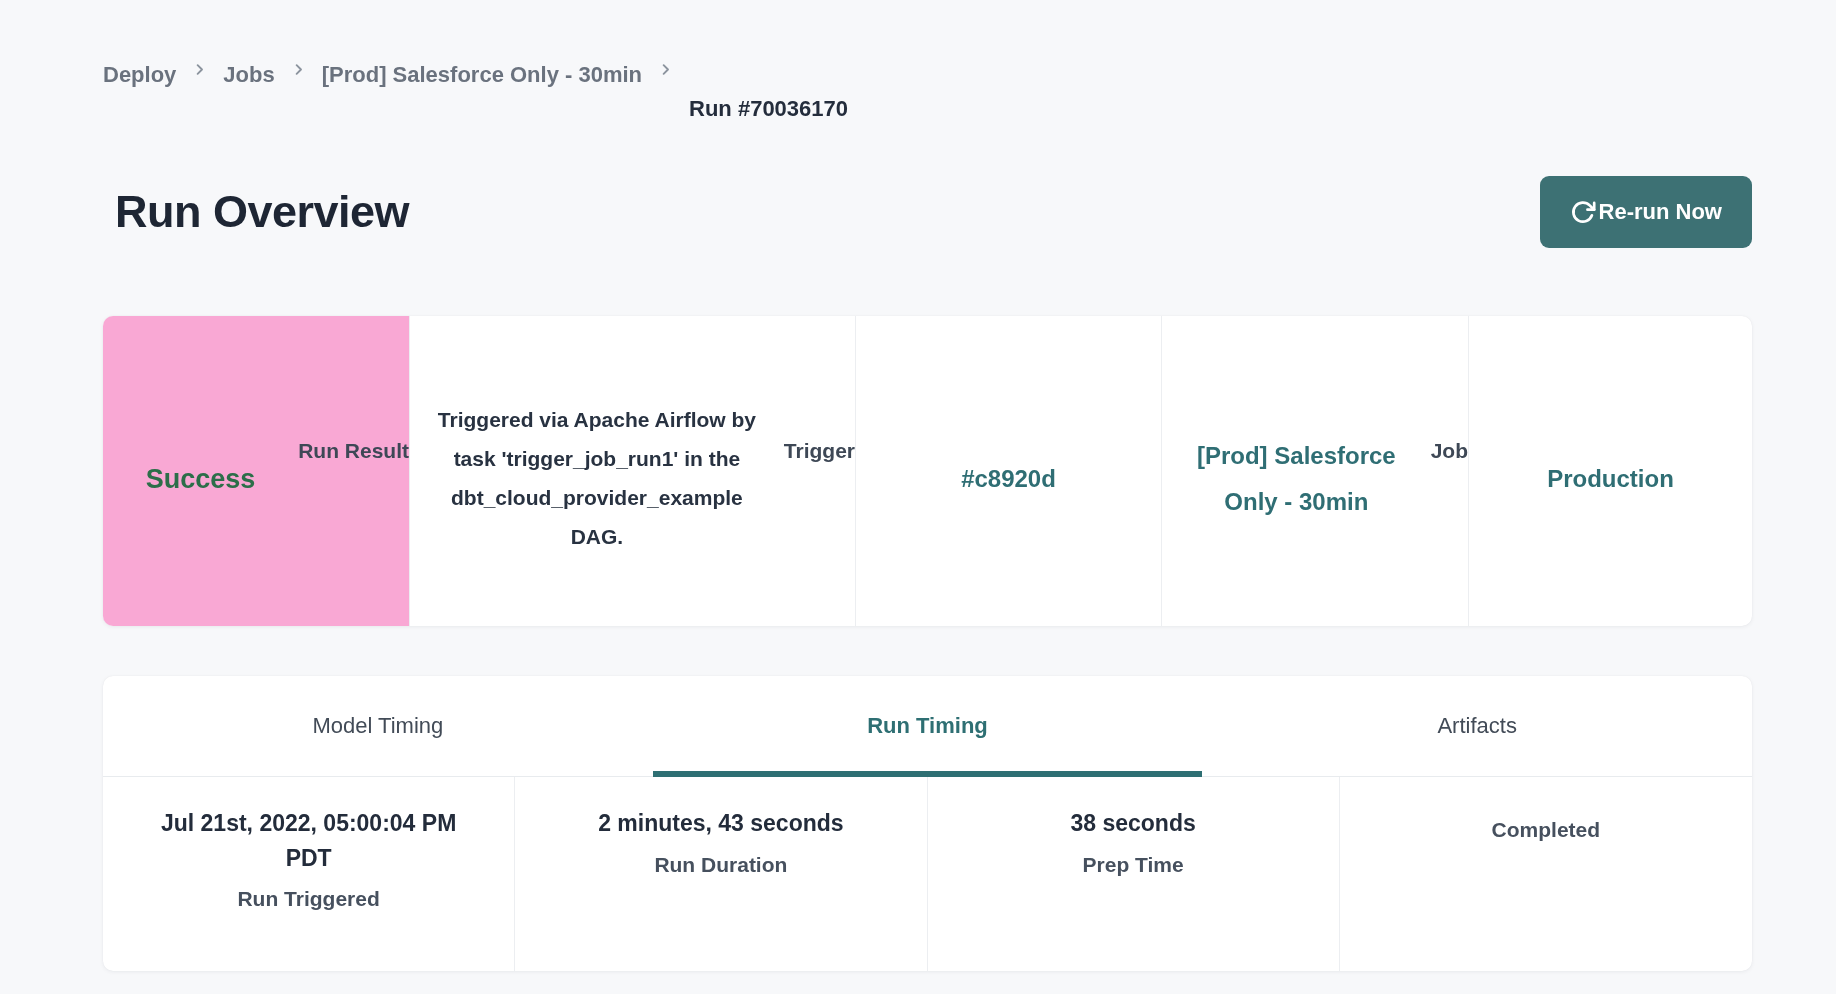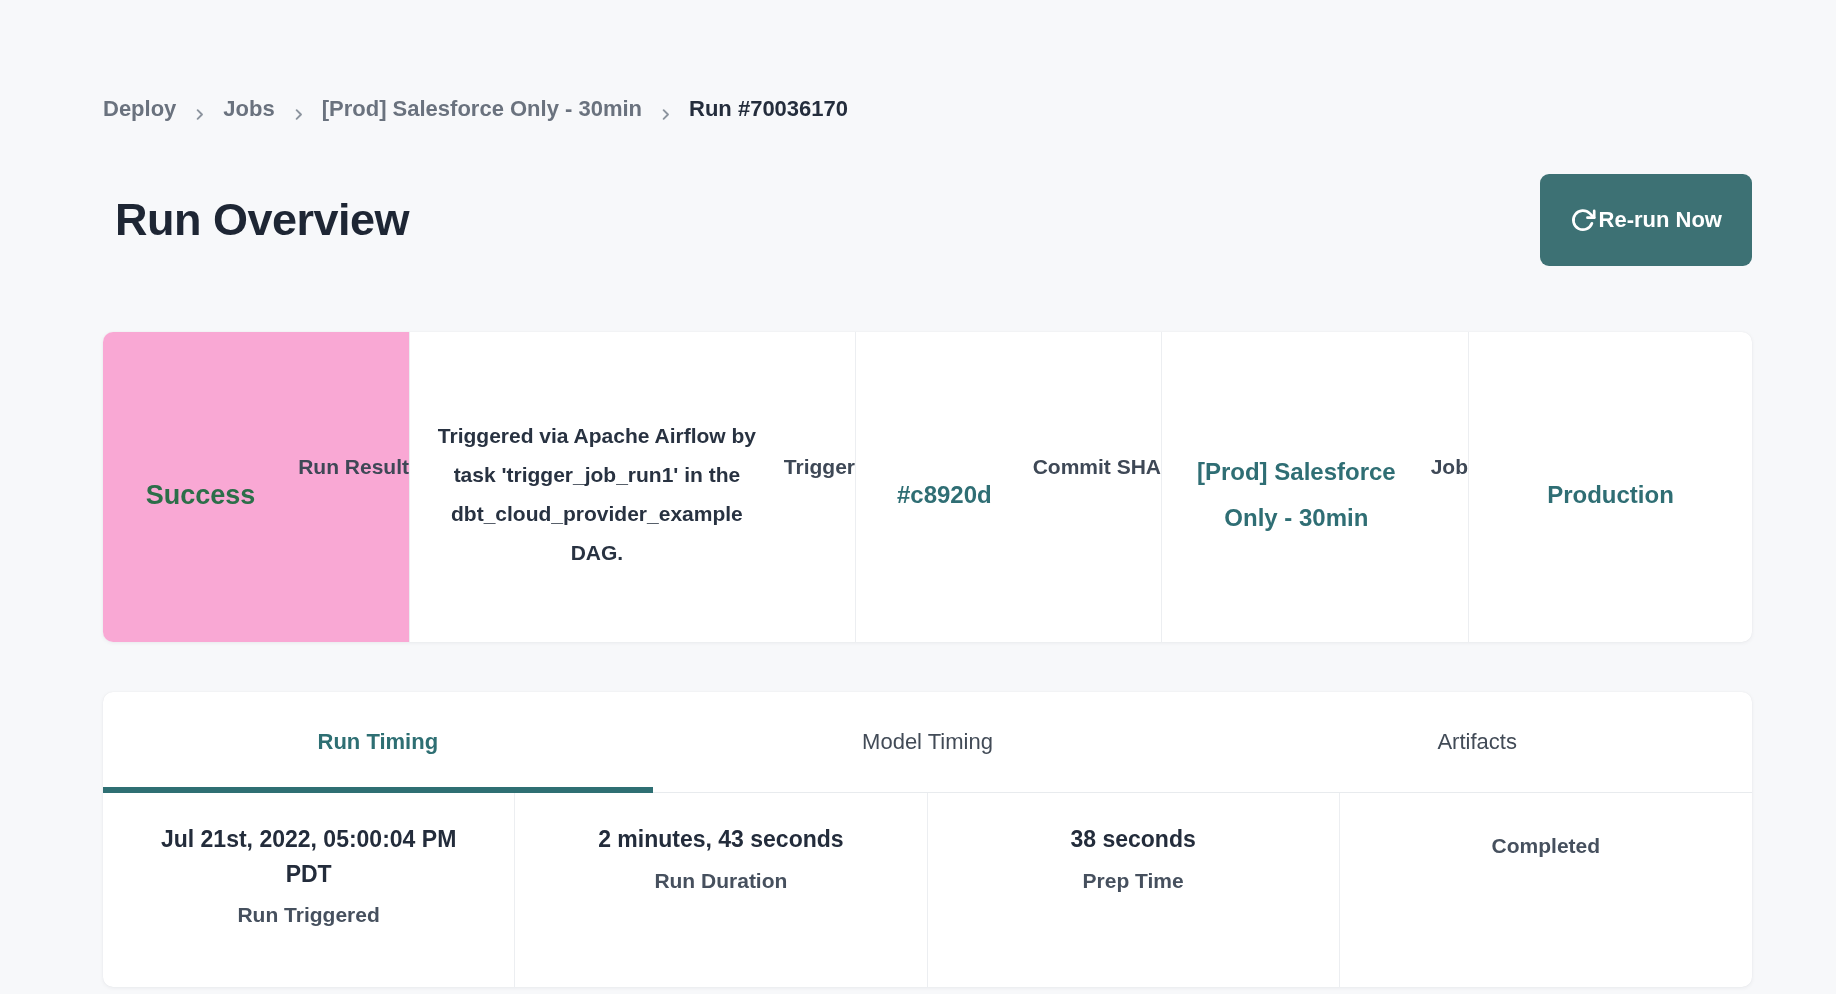--- a/index.html
+++ b/index.html
@@ -8,38 +8,38 @@
     background:#f7f8fa;
     font-family:"Liberation Sans", sans-serif;
     color:#242d3c;
     overflow:hidden;
   }
   .content { padding:0 84px 0 103px; }
 
   
   .breadcrumb {
     padding-top:62px;
-    display:flex; align-items:flex-end; gap:16px;
+    display:flex; align-items:flex-start; gap:16px;
     font-size:22px; font-weight:600; color:#6a727e;
   }
   .crumb { cursor:pointer; }
   .crumb.current { color:#242d3c; font-weight:700; cursor:default;margin-top:34px; }
   .chev { display:flex; align-items:center; }
 
   
   .header-row {
     margin-top:52px;
     display:flex; align-items:center; justify-content:space-between;
   }
   h1.page-title {
     margin:12px; font-size:45px; font-weight:700; color:#1e2634; letter-spacing:-0.5px;
   }
   .rerun-btn {
     background:#3d7174; color:#ffffff; border:none; border-radius:9px;
-    height:92px; padding:0 30px;
+    height:72px; padding:0 30px;
     display:flex; align-items:center; gap:2px;
     font-family:inherit; font-size:22px; font-weight:600; cursor:pointer;
   }
 
   
   .card {
     background:#ffffff; border-radius:10px;
     box-shadow:0 1px 4px rgba(20,30,50,0.06), 0 0 1px rgba(20,30,50,0.08);
   }
 
@@ -130,42 +130,41 @@
     <div class="cell">
       <div class="cell-body">
           <span class="trigger-text">Triggered via Apache Airflow by task 'trigger_job_run1' in the dbt_cloud_provider_example DAG.</span>
         </div>
       <div class="cell-label">Trigger</div>
     </div>
     <div class="cell">
       <div class="cell-body">
           <span class="link-value">#c8920d</span>
         </div>
-      <div class="cell-label">Commit SHA</div>
     </div>
     <div class="cell">
       <div class="cell-body">
           <span class="link-value job-value">[Prod] Salesforce Only - 30min</span>
         </div>
       <div class="cell-label">Job</div>
     </div>
     <div class="cell">
       <div class="cell-body">
           <span class="link-value">Production</span>
         </div>
     </div>
   </section>
 
   <section class="card timing-card">
     <div class="tabs">
+      <div class="tab">
+          <span>Model Timing</span>
+        </div>
       <div class="tab active">
           <span>Run Timing</span>
-        </div>
-      <div class="tab">
-          <span>Model Timing</span>
         </div>
       <div class="tab">
           <span>Artifacts</span>
         </div>
     </div>
     <div class="timing-grid">
       <div class="t-cell">
         <div class="t-value">Jul 21st, 2022, 05:00:04 PM PDT</div>
         <div class="t-label">Run Triggered</div>
       </div>

